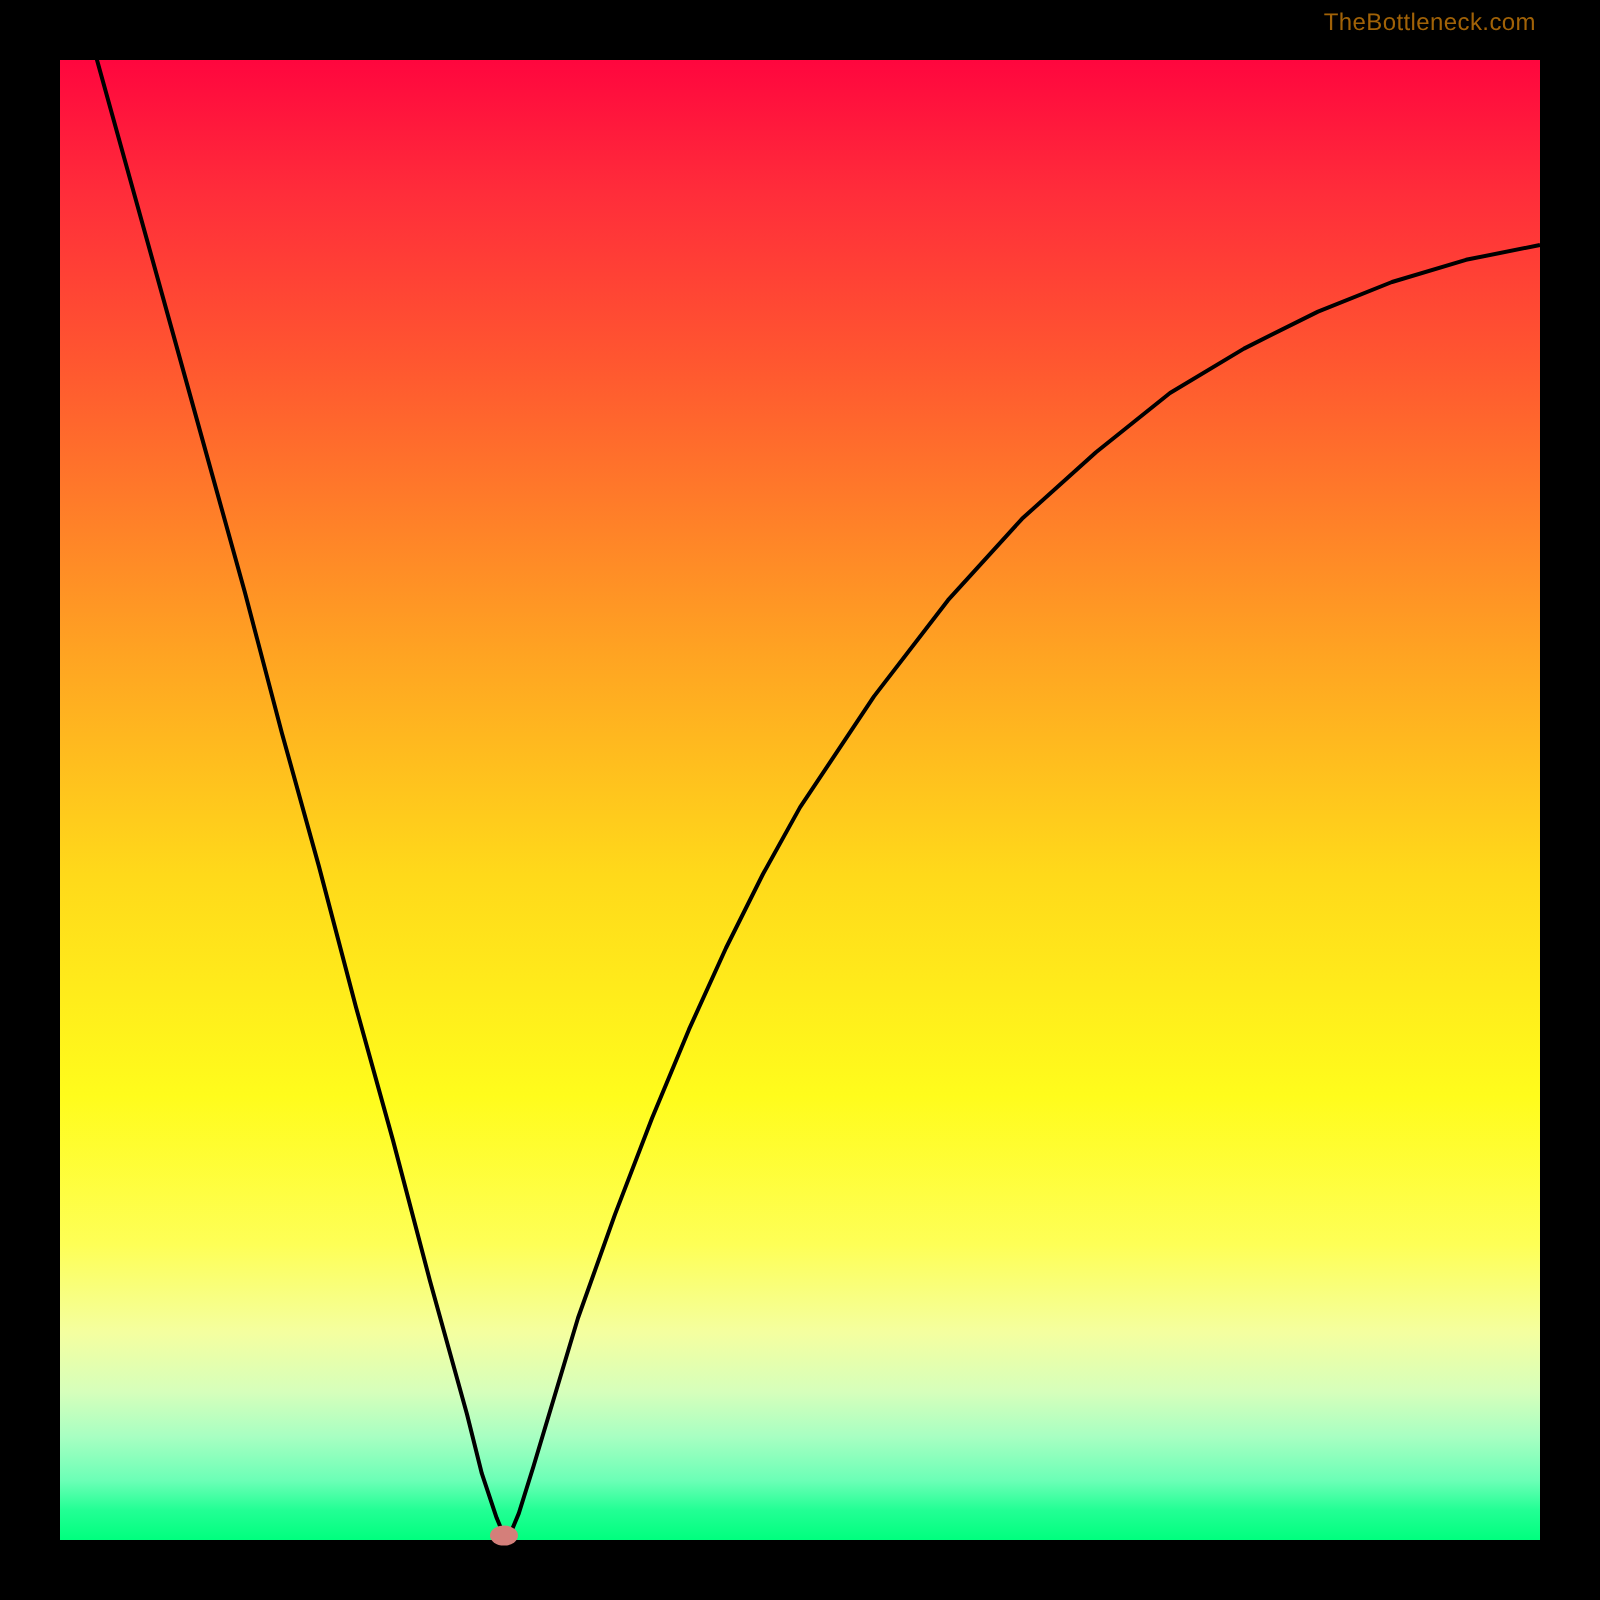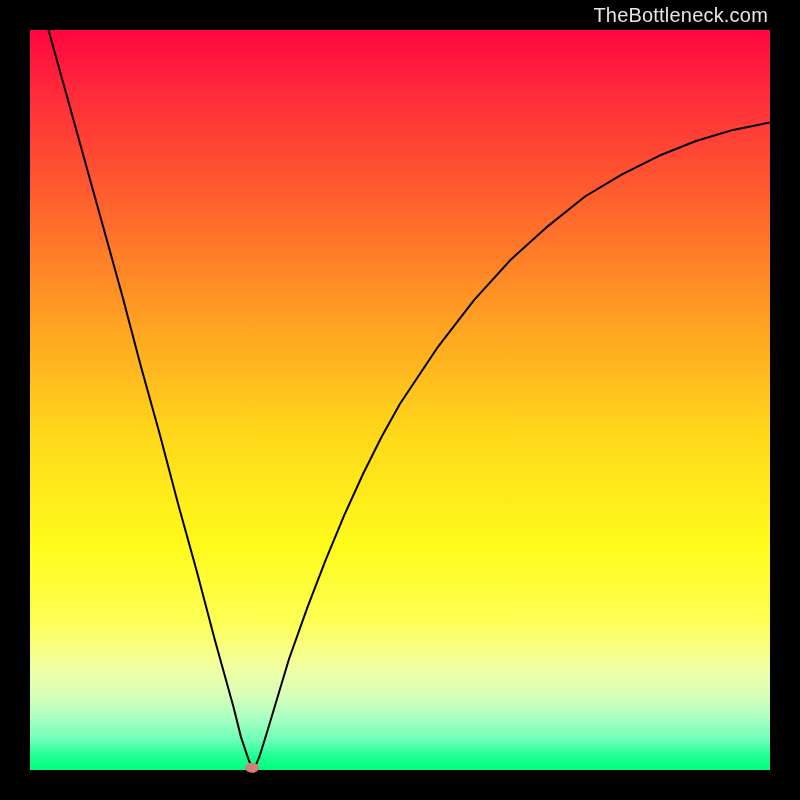--- a/index.html
+++ b/index.html
@@ -40,23 +40,23 @@
       #a8ffc2 93%,
       #6bffb6 96%,
       #22ff94 98%,
       #00ff7e 100%
     );
   }
   .attribution {
     position: absolute;
     top: 4px;
     right: 32px;
-    font-size: 20px;
+    font-size: 12px;
     font-weight: 500;
-    color: #e5e5e5;
+    color: #a16207;
     letter-spacing: 0.2px;
   }
   svg.curve {
     position: absolute;
     top: 0;
     left: 0;
     width: 740px;
     height: 740px;
     overflow: visible;
   }

